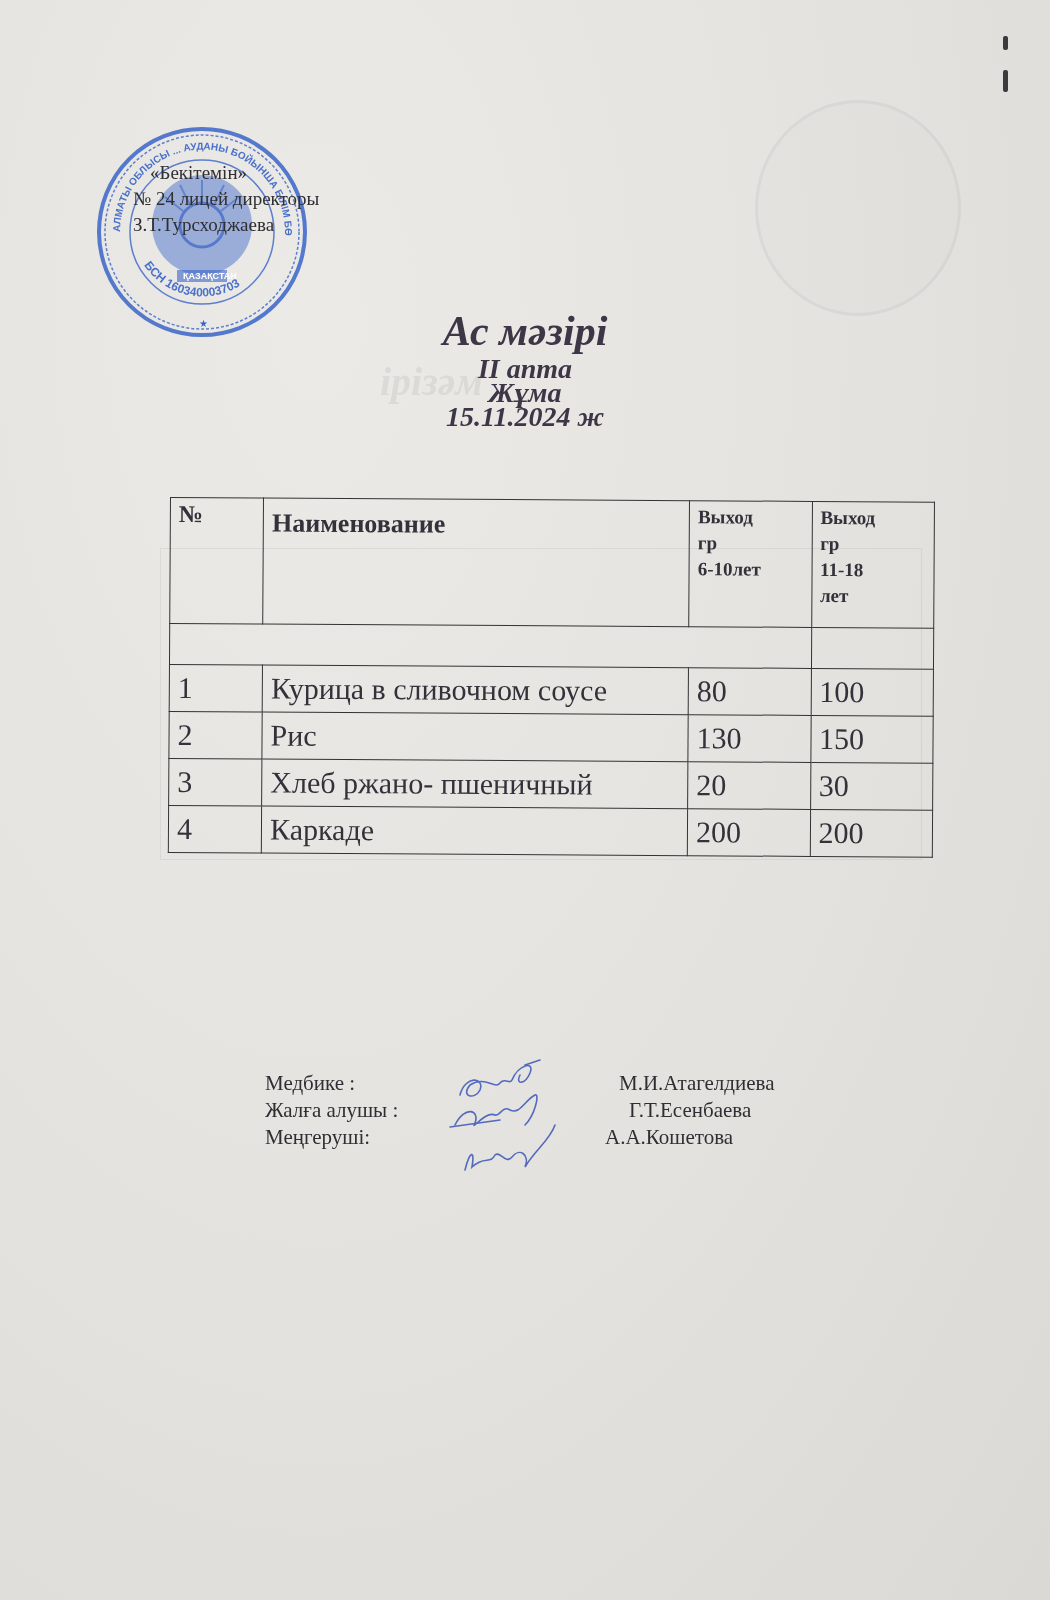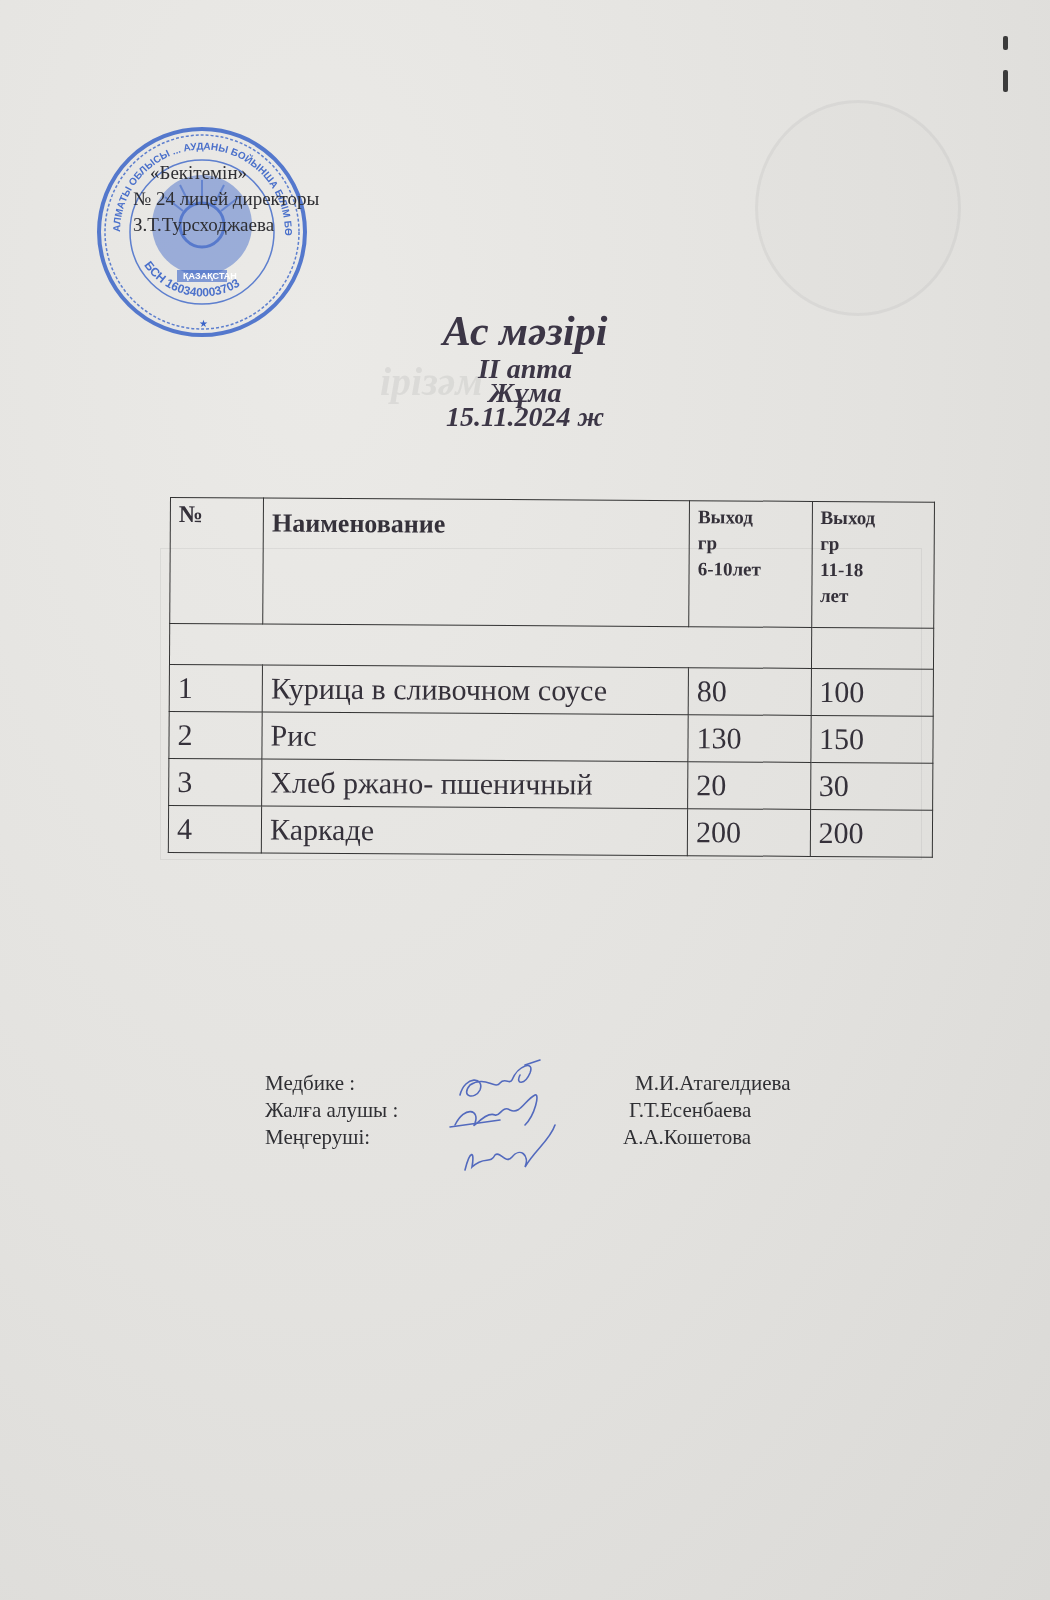--- a/index.html
+++ b/index.html
@@ -164,23 +164,23 @@
     <path d="M85,10 L100,5"></path>
     <path d="M15,70 C25,50 40,55 35,68 C30,78 45,55 55,60 C60,62 62,50 70,55 C80,60 85,45 95,40 C100,38 95,60 85,70"></path>
     <path d="M10,72 L60,65"></path>
     <path d="M25,115 C30,95 35,95 32,112 C45,100 50,110 55,100 C60,95 65,110 72,102 C80,92 90,100 85,112 C95,95 110,85 115,70"></path>
   </g>
 </svg>
 
 <div class="sig">
   <div class="line">
     <span class="role">Медбике :</span>
-    <span class="person" style="left:370px;">М.И.Атагелдиева</span>
+    <span class="person" style="left:354px;">М.И.Атагелдиева</span>
   </div>
   <div class="line">
     <span class="role">Жалға алушы  :</span>
     <span class="person" style="left:364px;">Г.Т.Есенбаева</span>
   </div>
   <div class="line">
     <span class="role">Меңгеруші:</span>
-    <span class="person" style="left:358px;">А.А.Кошетова</span>
+    <span class="person" style="left:340px;">А.А.Кошетова</span>
   </div>
 </div>
 
 </body></html>

